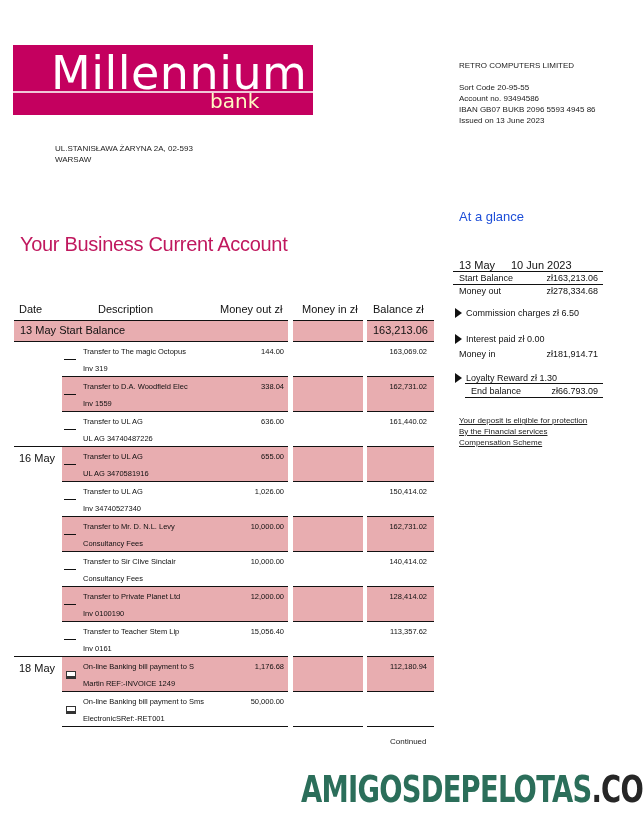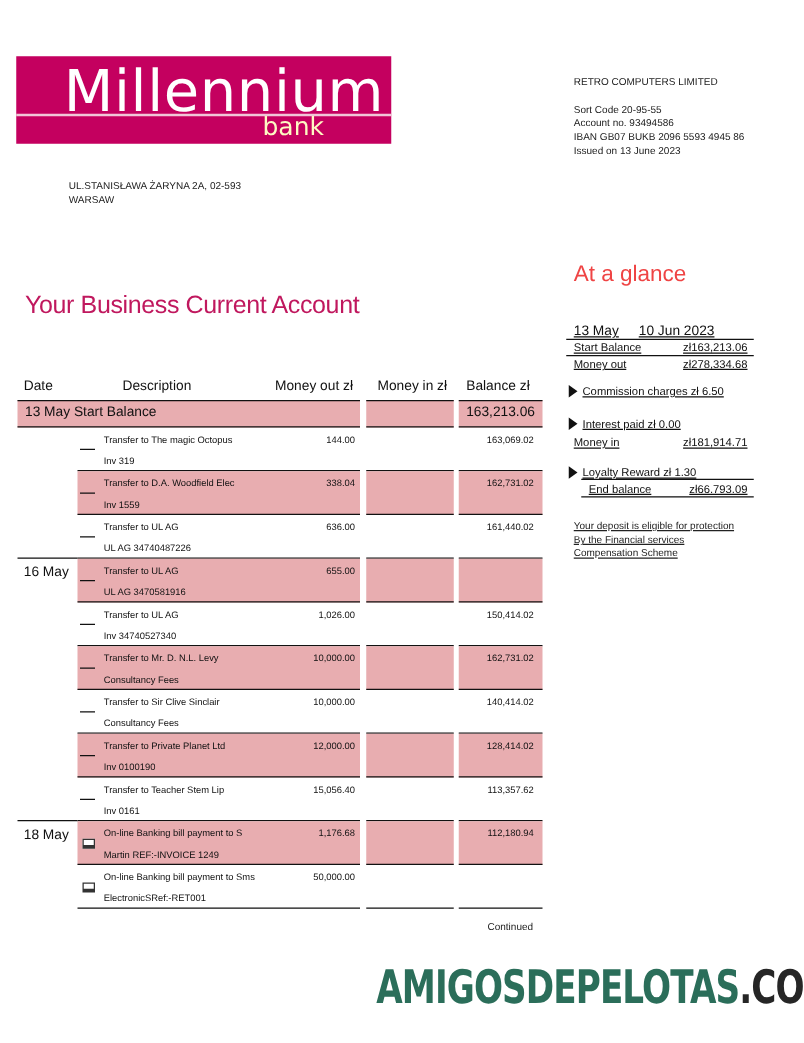--- a/index.html
+++ b/index.html
@@ -11,23 +11,23 @@
   .logo-line { position: absolute; left: 0; right: 0; top: 46px; height: 2px; background: #f1c6d8; }
   .logo-sub { position: absolute; left: 197px; top: 43px; font-size: 20px; color: #fef9c3; font-family: "DejaVu Sans", sans-serif; line-height: 26px; }
 
   .address { position: absolute; left: 55px; top: 143px; font-size: 8px; line-height: 11px; color: #222; }
 
   .acct-info { position: absolute; left: 459px; top: 60px; font-size: 8px; line-height: 11px; color: #222; }
   .acct-info .company { margin-bottom: 11px; }
 
   .page-title { position: absolute; left: 20px; top: 233px; font-size: 20px; color: #c0185e; letter-spacing: -0.3px; }
 
-  .glance-title { position: absolute; left: 459px; top: 209px; font-size: 18px; color: #ef4444; }
-
-  .glance { position: absolute; left: 453px; top: 258px; width: 150px; font-size: 9px; color: #111; text-decoration: underline; }
+  .glance-title { position: absolute; left: 459px; top: 209px; font-size: 13px; color: #1d4ed8; }
+
+  .glance { position: absolute; left: 453px; top: 258px; width: 150px; font-size: 9px; color: #111; }
   .glance .dates { display: flex; font-size: 11px; padding-left: 6px; height: 14px; line-height: 14px; border-bottom: 1px solid #111; }
   .glance .dates span:first-child { width: 52px; }
   .g-row { display: flex; justify-content: space-between; padding: 0 5px 0 6px; height: 13px; line-height: 13px; }
   .g-row.bordered { border-bottom: 1px solid #111; }
   .g-bullet { display: flex; align-items: flex-end; height: 18px; padding-left: 2px; }
   .g-bullet .tri { width: 0; height: 0; border-top: 5px solid transparent; border-bottom: 5px solid transparent; border-left: 7px solid #111; margin-right: 4px; }
   .g-end { border-top: 1px solid #111; border-bottom: 1px solid #111; margin-left: 12px; }
   .protection { position: absolute; left: 459px; top: 415px; font-size: 8px; line-height: 11px; color: #222; text-decoration: underline; }
 
   .table { position: absolute; left: 14px; top: 300px; width: 420px; }

